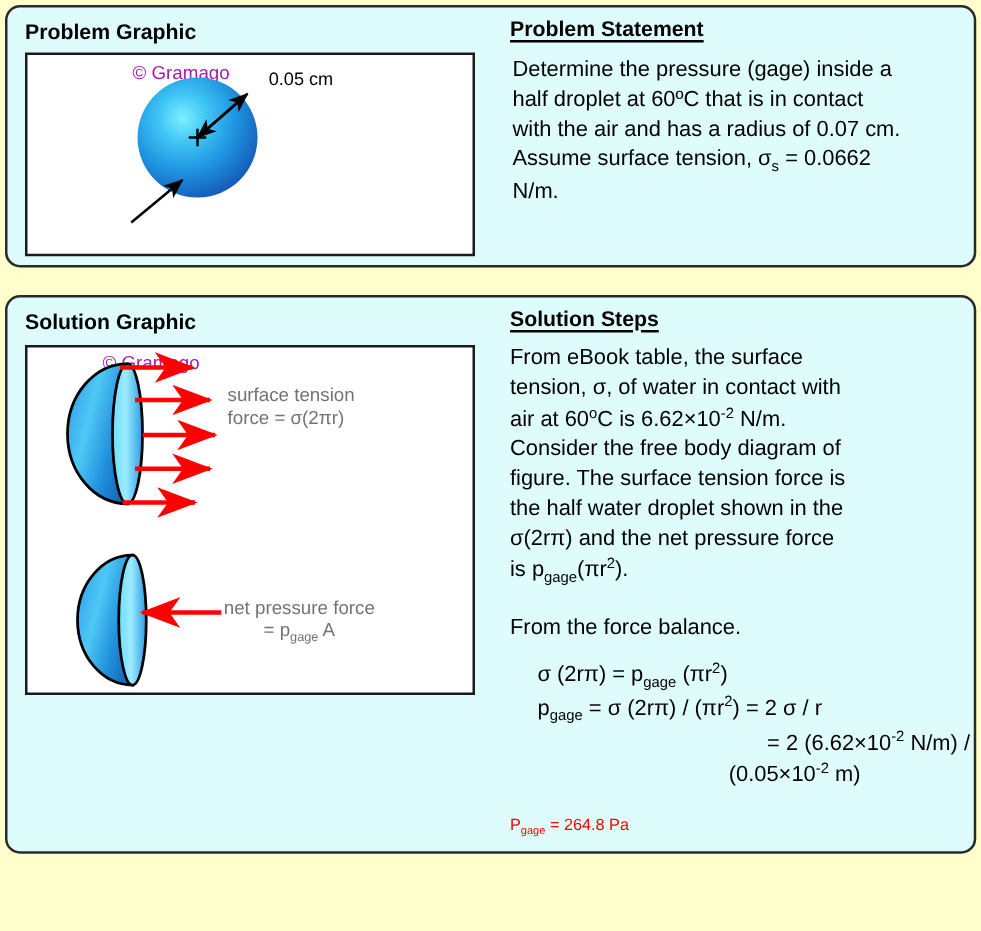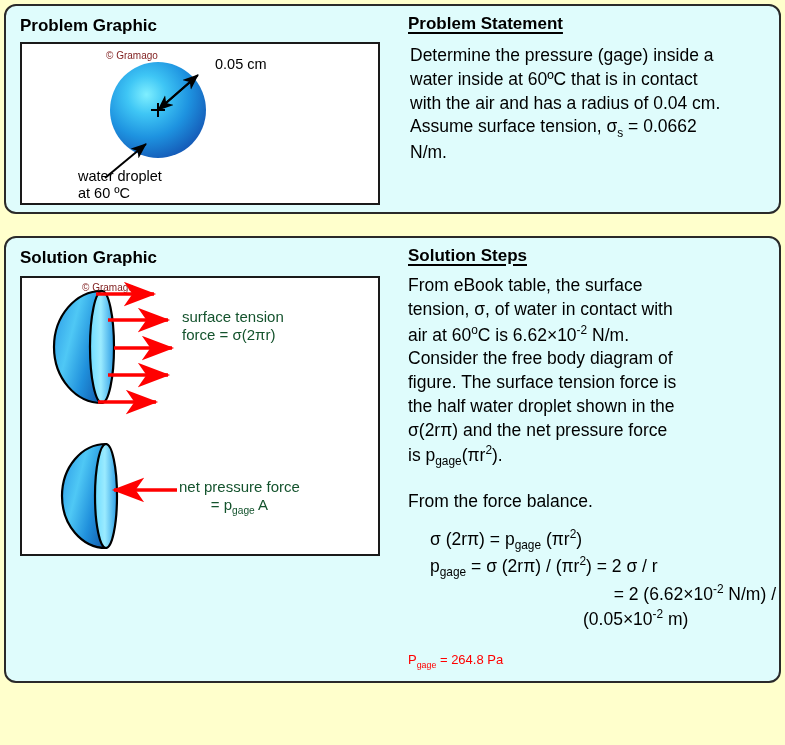--- a/index.html
+++ b/index.html
@@ -58,38 +58,38 @@
     background: #FFFFFF;
     border: 2px solid #1a1a1a;
     box-sizing: border-box;
     overflow: hidden;
   }
   #problem-graphic-frame  { left: 14px; top: 36px; width: 360px; height: 163px; }
   #solution-graphic-frame { left: 14px; top: 38px; width: 360px; height: 280px; }
 
   .watermark {
     position: absolute;
-    font-size: 10px;
-    color: #7f1d1d;
+    font-size: 15px;
+    color: #a21caf;
     white-space: nowrap;
     user-select: none;
   }
 
   
   .fig-label {
     position: absolute;
     font-size: 14.5px;
     color: #000;
     white-space: nowrap;
     line-height: 1.18;
   }
   .fig-label-red {
     position: absolute;
     font-size: 15px;
-    color: #14532d;
+    color: #737373;
     white-space: nowrap;
     line-height: 1.2;
   }
   .fig-label-red.centered { text-align: center; }
   sub { font-size: 0.68em; }
   sup { font-size: 0.68em; }
 
   
   .body-text {
     position: absolute;
@@ -153,34 +153,30 @@
           </g>
 
           <line x1="137" y1="65" x2="176" y2="31" stroke="#000" stroke-width="2" marker-end="url(#arrowBlack)"></line>
           <line x1="175" y1="32" x2="136" y2="66" stroke="#000" stroke-width="2" marker-end="url(#arrowBlack)"></line>
 
           <line x1="83" y1="134" x2="124" y2="100" stroke="#000" stroke-width="2" marker-end="url(#arrowBlack)"></line>
         </svg>
 
         <div class="fig-label" style="left:193px; top:12px;">0.05 cm</div>
 
-        <div class="fig-label" style="left:56px; top:124px;">
-          <span>water droplet</span><br>
-          <span>at 60 ºC</span>
-        </div>
       </div>
     </div>
 
     <div class="right-col">
       <div class="panel-heading text-heading">Problem Statement</div>
 
       <div class="body-text" id="problem-body">
         <div class="eq-line">Determine the  pressure (gage) inside a</div>
-        <div class="eq-line">water inside at 60ºC that is in contact</div>
-        <div class="eq-line">with the air and has a radius of 0.04 cm.</div>
+        <div class="eq-line">half droplet at 60ºC that is in contact</div>
+        <div class="eq-line">with the air and has a radius of 0.07 cm.</div>
         <div class="eq-line">Assume surface tension, σ<sub>s</sub> = 0.0662</div>
         <div class="eq-line">N/m.</div>
       </div>
     </div>
   </div>
 
   <div class="panel" id="solution-panel">
 
     <div class="left-col">
       <div class="panel-heading graphic-heading">Solution Graphic</div>

